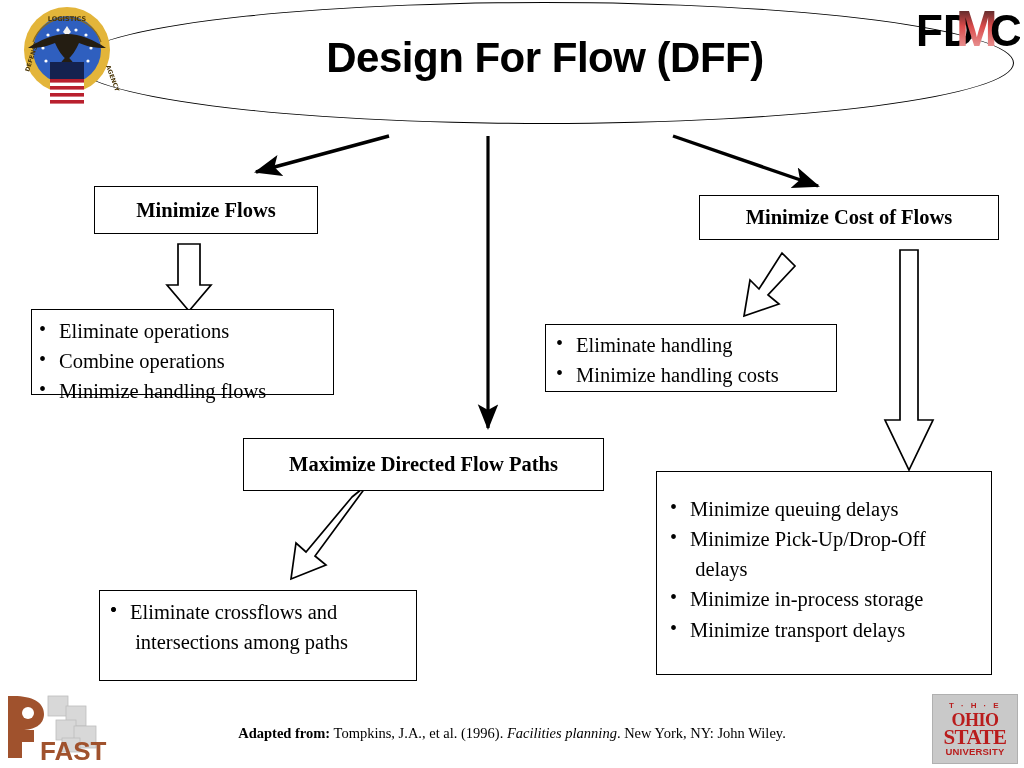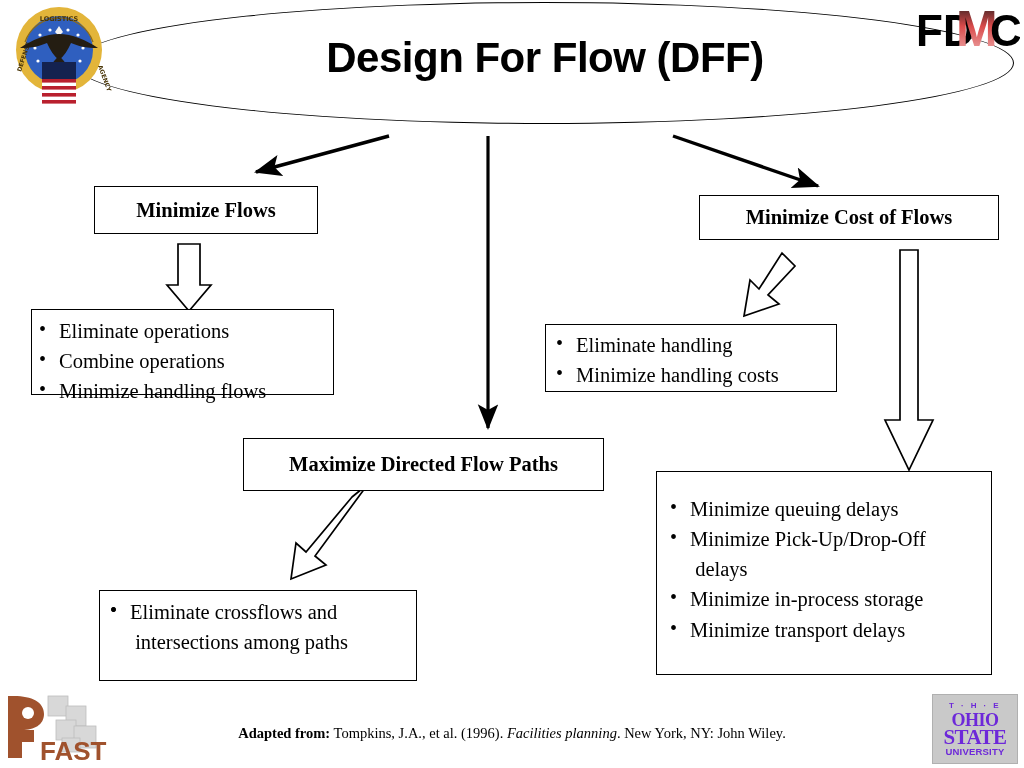--- a/index.html
+++ b/index.html
@@ -91,34 +91,34 @@
   #citation i { font-style: italic; }
 
   
   #connectors {
     left: 0; top: 0;
     width: 1024px; height: 768px;
     pointer-events: none;
   }
 
   
-  #dla-logo { left: 6px; top: 4px; width: 106px; height: 104px; text-align: center; }
+  #dla-logo { left: 14px; top: 4px; width: 106px; height: 104px; text-align: center; }
   #fdmc-logo { left: 916px; top: 2px; width: 104px; height: 56px; }
   #fast-logo { left: 4px; top: 690px; width: 120px; height: 78px; }
   #osu-logo  { left: 932px; top: 694px; width: 86px; height: 70px; }
   .osu-frame {
     width: 100%; height: 100%;
     background: #c9c9c9;
     box-sizing: border-box;
     border: 1px solid #b0b0b0;
     display: flex;
     flex-direction: column;
     align-items: center;
     justify-content: center;
-    color: #6d28d9;
+    color: #b91c1c;
     font-family: "Liberation Serif", serif;
     font-weight: bold;
     line-height: 1;
   }
   .osu-the {
     font-size: 8px; letter-spacing: 2.4px;
     font-family: "Liberation Sans", sans-serif;
     margin-bottom: 1px;
   }
   .osu-ohio { font-size: 18px; letter-spacing: -0.5px; }

